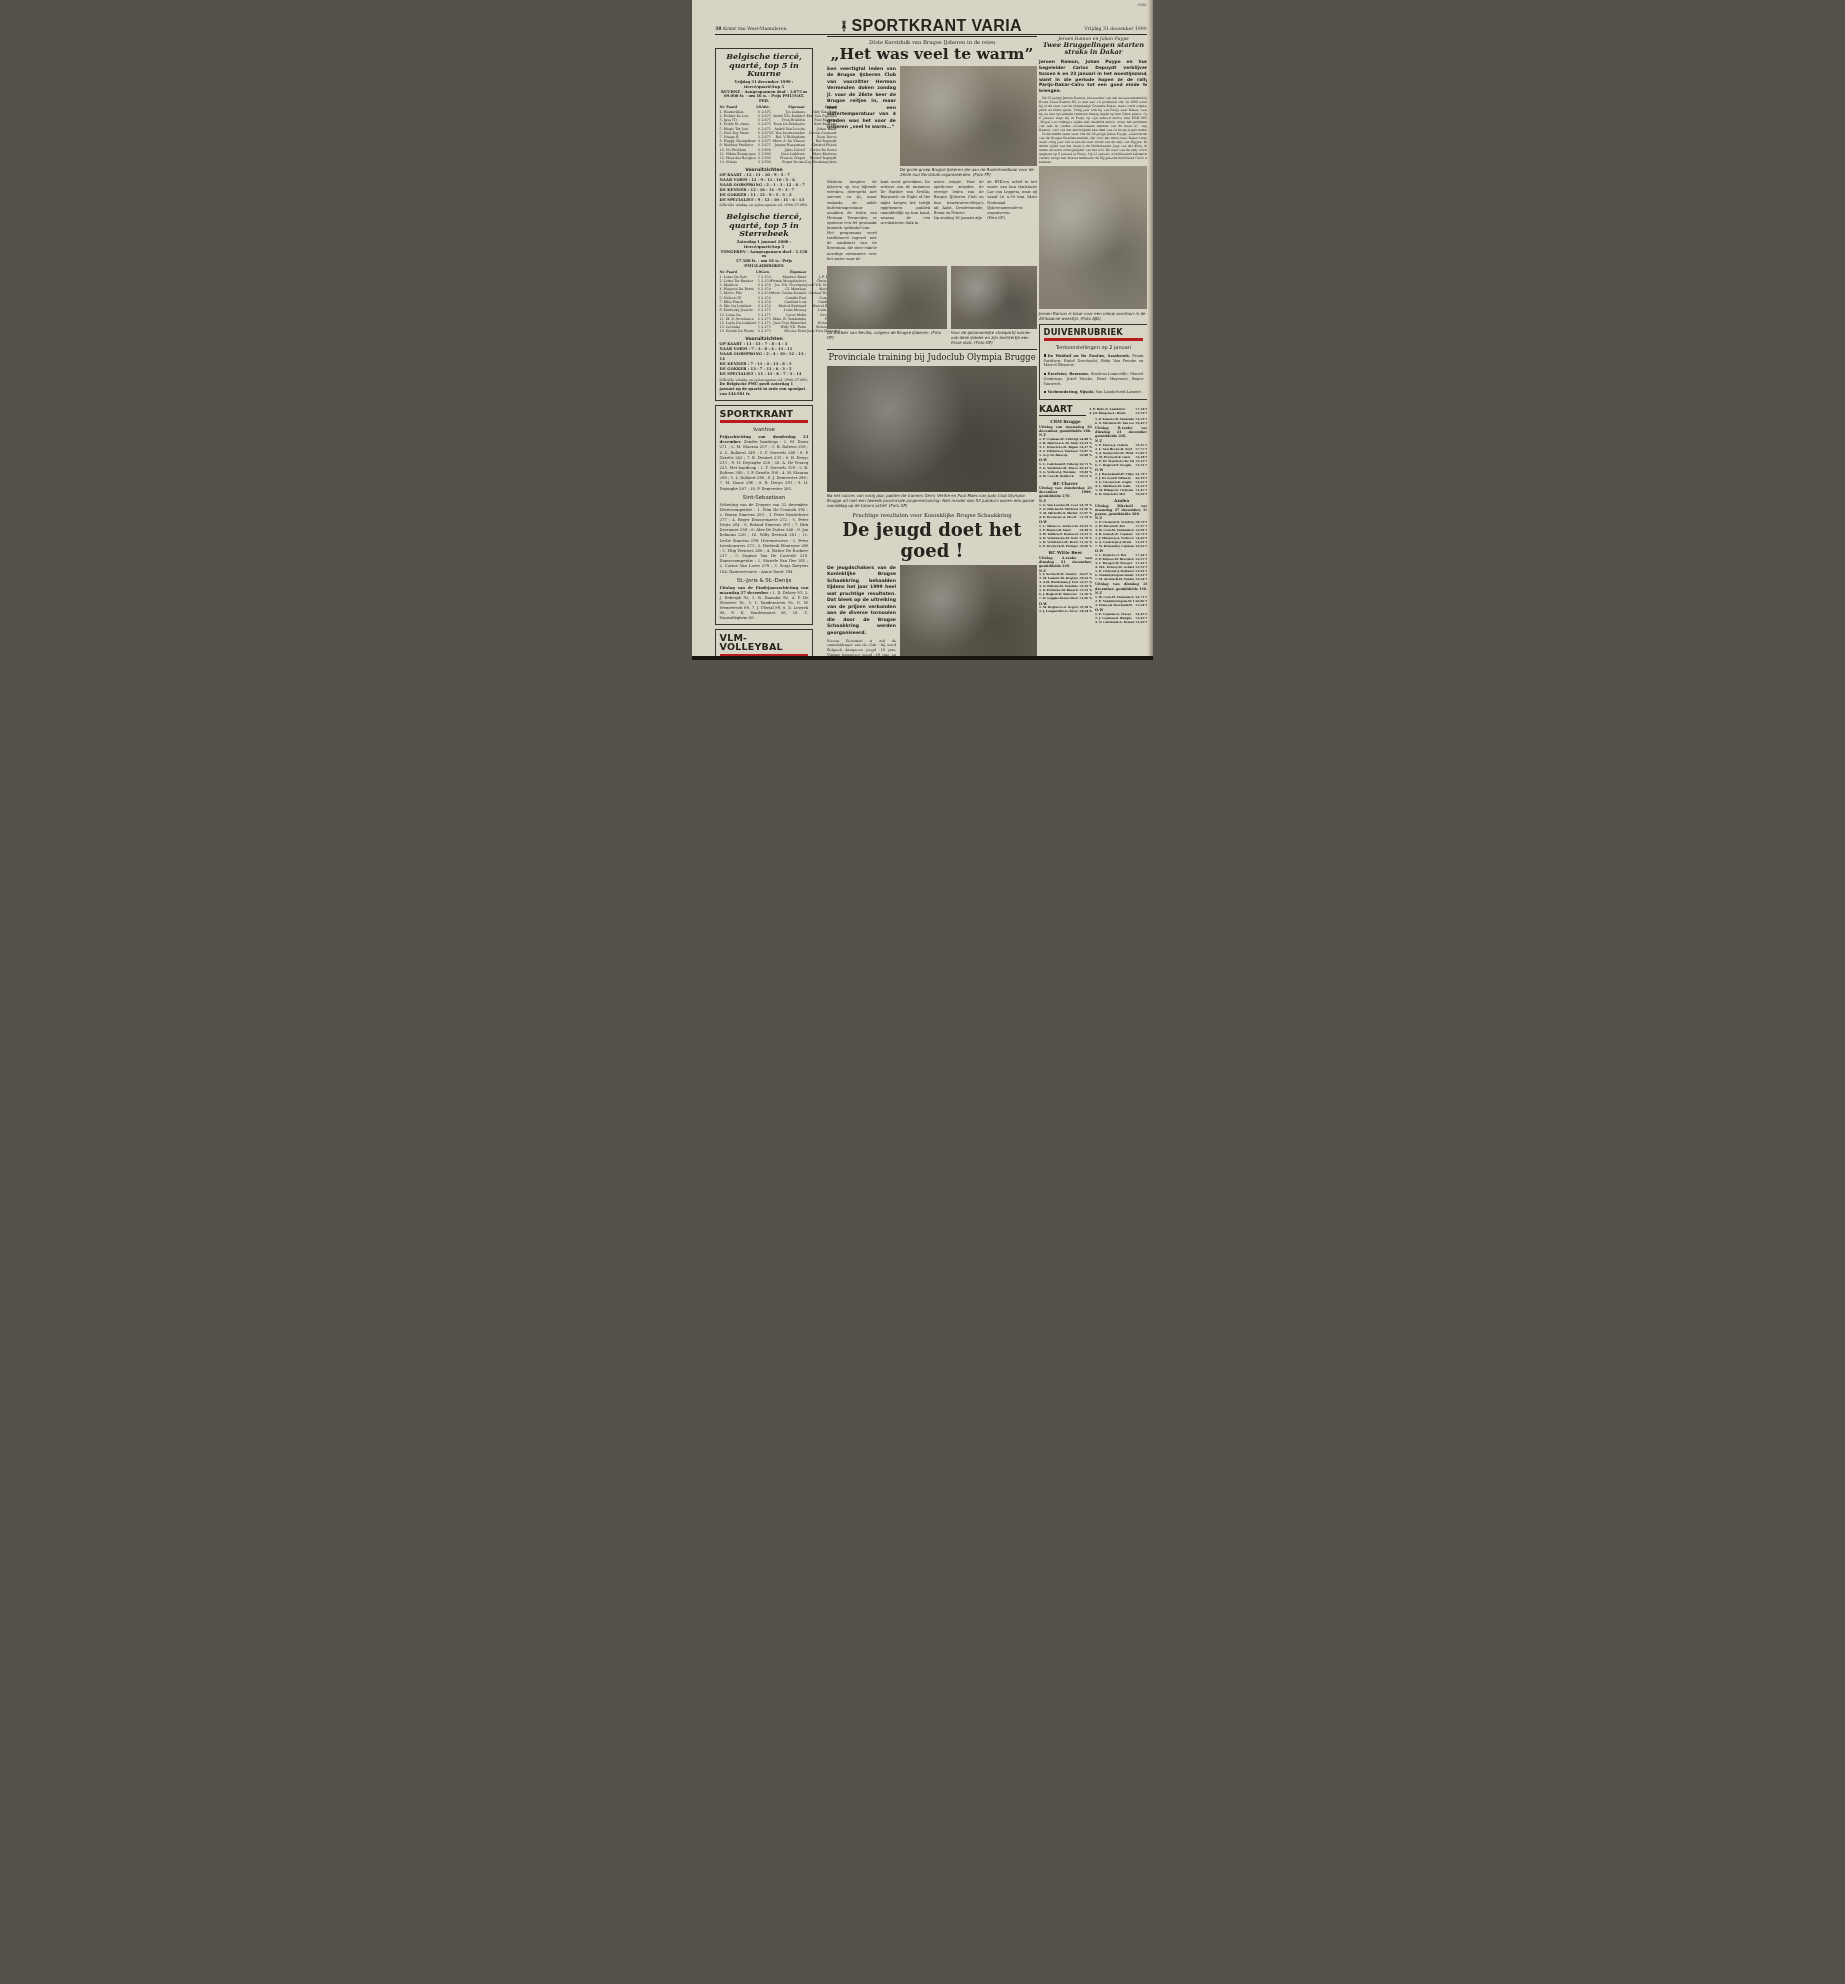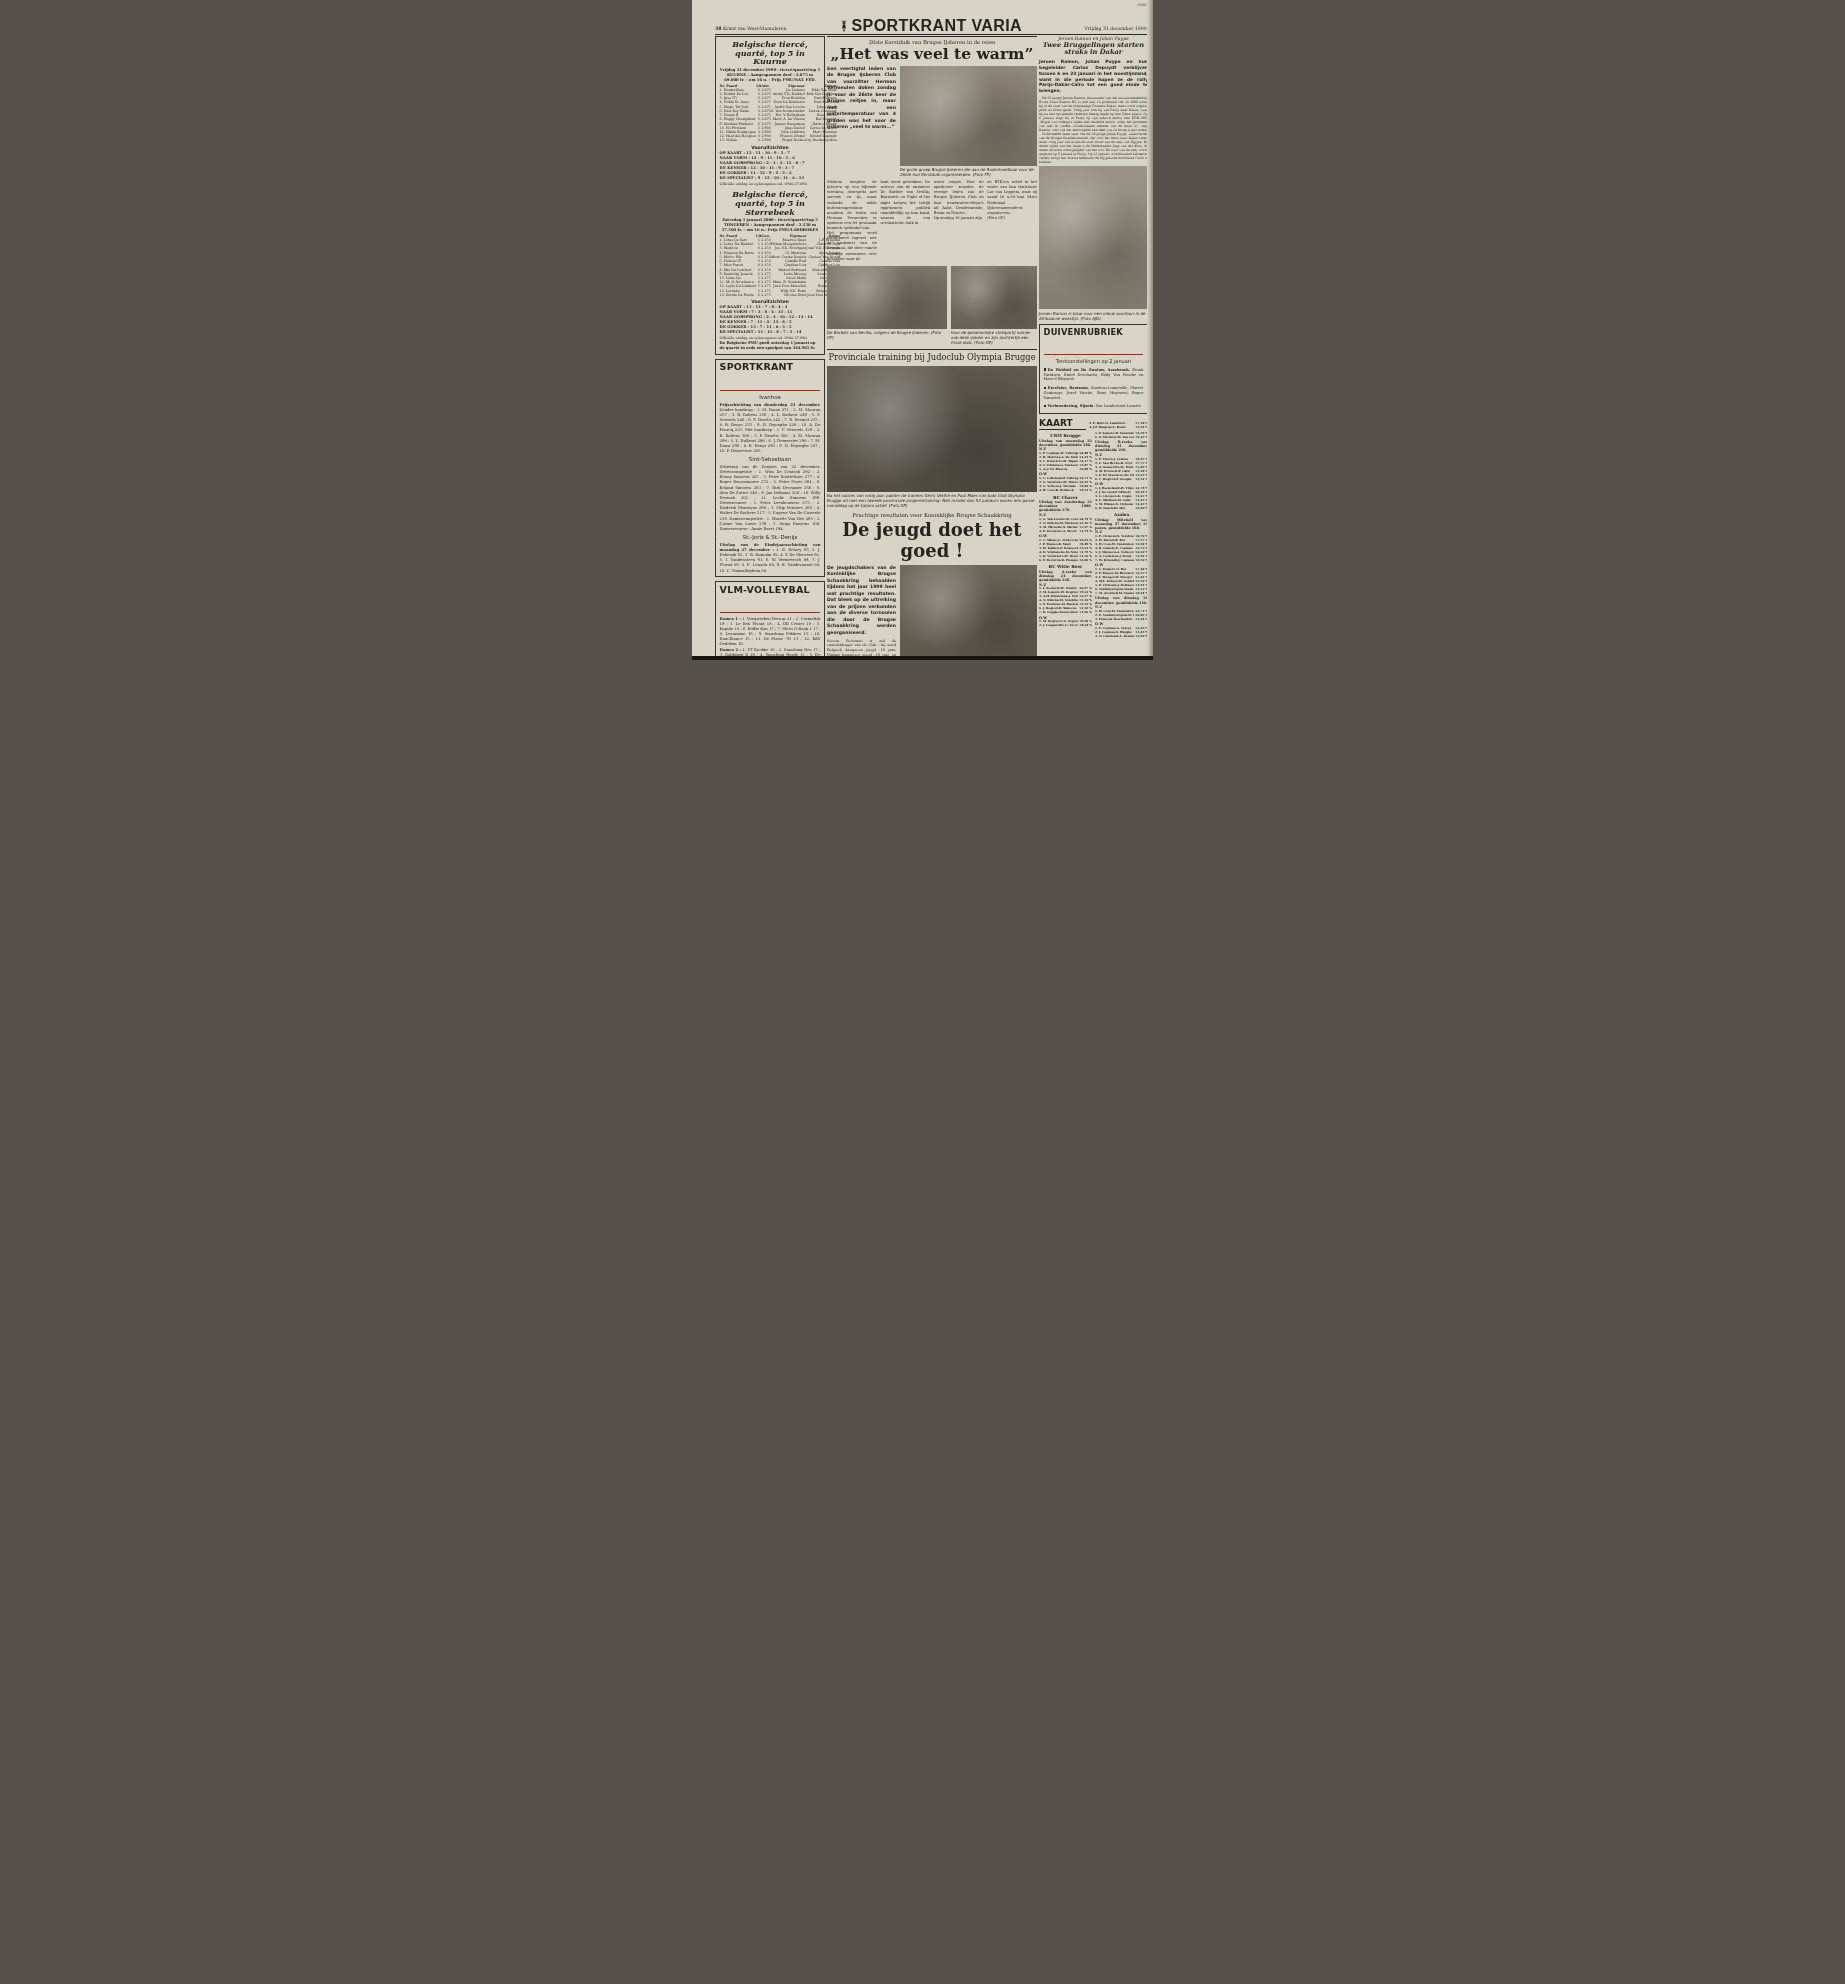--- a/index.html
+++ b/index.html
@@ -8,42 +8,42 @@
   
   .hdr{position:absolute;left:23px;right:6.4px;top:2.4px;height:32px;border-bottom:0.8px solid #2c2a23;}
   .hdr-corner{position:absolute;top:0.8px;right:0;font-size:3.4px;}
   .hdr-row{position:absolute;bottom:2px;left:0;right:0;display:flex;align-items:flex-end;}
   .hdr-left{width:95px;font-size:4.6px;padding-bottom:1.6px;}
   .masthead-wrap{flex:1;display:flex;align-items:flex-end;justify-content:center;gap:4px;}
   .mascot{width:8px;height:12px;flex:none;}
   .masthead{font-family:Liberation Sans, sans-serif;font-weight:bold;font-size:16px;line-height:.85;letter-spacing:0.4px;}
   .hdr-date{width:95px;text-align:right;font-size:4.6px;padding-bottom:1.6px;}
   
-  .col-left{position:absolute;left:23px;top:36px;width:110px;}
+  .col-left{position:absolute;left:23px;top:48px;width:98px;}
   .col-center{position:absolute;left:135px;top:36px;width:210px;}
   .col-right{position:absolute;left:347px;top:36px;width:109px;}
   .box{border:0.8px solid #3a362d;padding:2.4px 3.6px 3.2px;margin-bottom:4.4px;background:rgba(255,255,255,0.03);}
   
   .h-tierce{font-style:italic;font-weight:bold;font-size:8px;line-height:1.08;text-align:center;margin:0.8px 0 1.6px;}
   .meeting{font-weight:bold;font-size:3.8px;line-height:1.3;text-align:center;}
   .htab{width:100%;border-collapse:collapse;font-size:3.3px;line-height:1.28;margin-top:1.2px;}
   .htab th{font-weight:bold;text-align:left;padding:0;}
   .htab th.c-eig,.htab td.c-eig{text-align:right;}
   .htab th.c-drv,.htab td.c-drv{text-align:right;}
   .htab td{padding:0;white-space:nowrap;}
   .c-lft{text-align:center;width:8.7px;}
   .c-afst{width:12px;}
   .vtitle{font-family:"DejaVu Sans",sans-serif;font-weight:bold;font-size:4.6px;text-align:center;margin:2px 0 1.2px;}
   .fline{font-size:3.7px;font-weight:bold;line-height:1.35;}
   .fline .flabel{letter-spacing:0.1px;}
   .phone{font-size:3.5px;margin-top:0.8px;}
   .jackpot{font-weight:bold;font-size:3.7px;line-height:1.3;margin-top:0.8px;}
   
   .blackhead{font-family:"DejaVu Sans",sans-serif;font-weight:bold;font-size:9.5px;line-height:1;
-             letter-spacing:0.2px;border-bottom:1px solid #b91c1c;padding-bottom:18px;margin:0 0 2.4px;}
+             letter-spacing:0.2px;border-bottom:3px solid #b91c1c;padding-bottom:2px;margin:0 0 2.4px;}
   .subhead{font-family:"DejaVu Sans",sans-serif;font-size:5.4px;text-align:center;margin:3.2px 0 1.6px;}
   .rpar{font-size:3.8px;line-height:1.36;text-align:justify;margin:0;}
   .vlm-p{font-size:3.8px;line-height:1.36;text-align:justify;margin:0 0 0.8px;}
   
   .kick1{border-top:0.6px solid #2c2a23;text-align:center;font-size:5.2px;padding-top:1.6px;}
   .head1{text-align:center;font-weight:bold;font-size:15.5px;line-height:1;margin:1.6px 0 4px;}
   .crow{display:flex;gap:4px;}
   .intro1{width:69px;flex:none;font-family:"DejaVu Sans",sans-serif;font-weight:bold;
           font-size:4.6px;line-height:1.42;text-align:justify;}
   .ph{position:relative;background:#a19b8b;overflow:hidden;}

